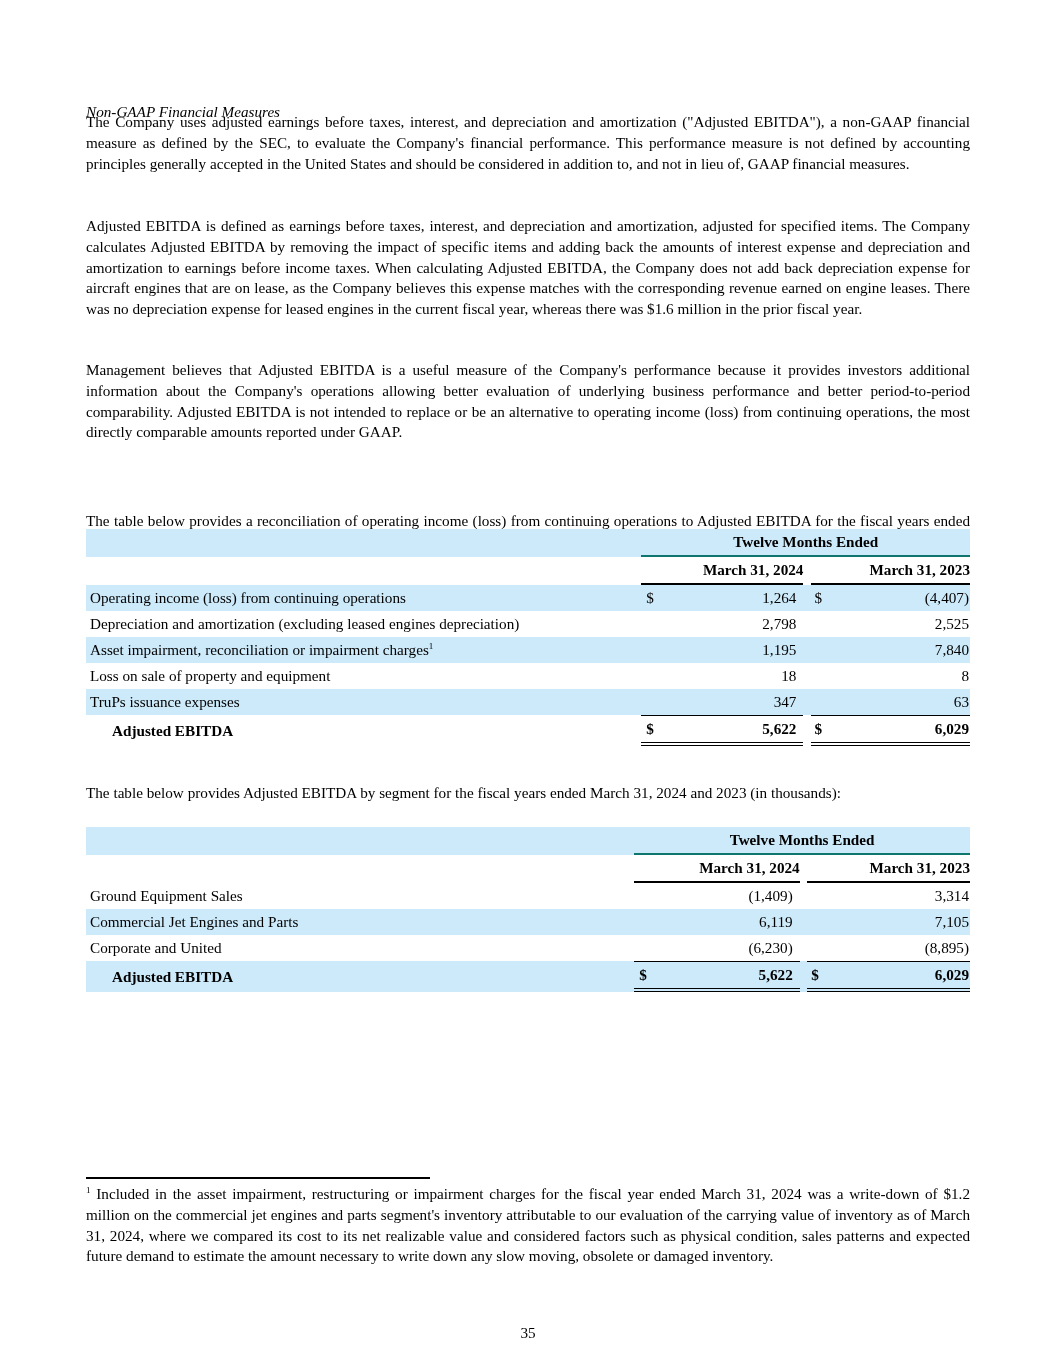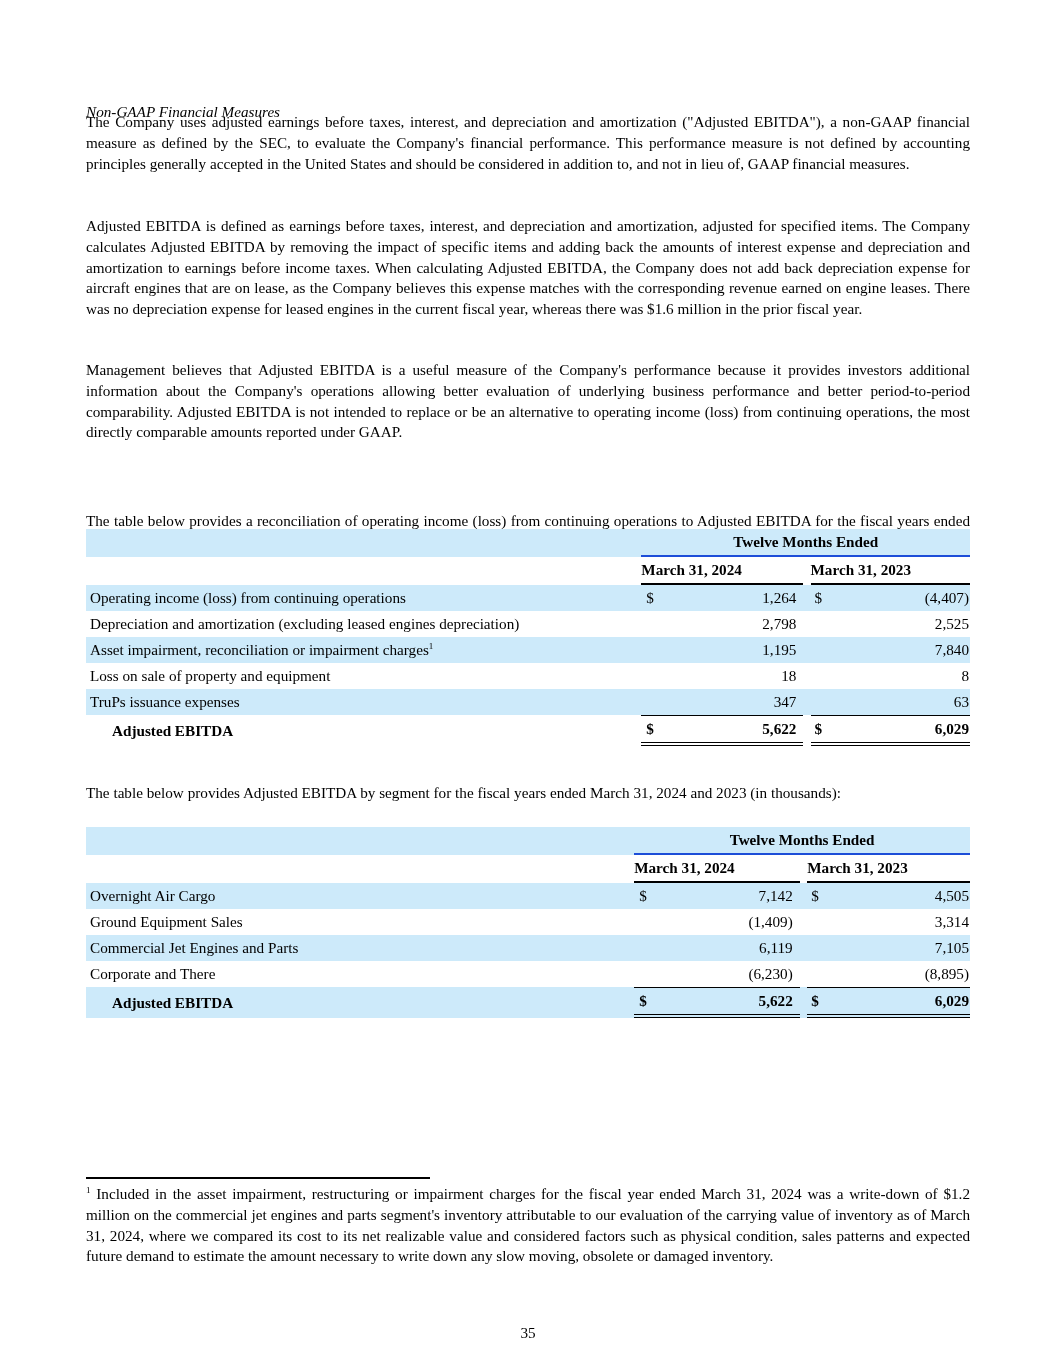--- a/index.html
+++ b/index.html
@@ -20,22 +20,22 @@
     table.fin { position: absolute; left: 0; width: 884px; border-collapse: separate; border-spacing: 0; }
     #t1 { top: 529px; }
     #t2 { top: 827px; }
     table.fin td { height: 26px; padding: 0; vertical-align: middle; line-height: 26px; white-space: nowrap; }
     .blue td { background: #cdeafa; }
     .lbl { padding-left: 4px !important; width: 545px; }
     .cd { width: 20px; padding-left: 5px !important; }
     .cv { text-align: right; width: 138px; padding-right: 7px !important; }
     .cd2 { width: 20px; padding-left: 4px !important; }
     .cv2 { text-align: right; width: 142px; padding-right: 1px !important; }
-    .hdr-top { text-align: center; font-weight: bold; border-bottom: 2px solid #1d4ed8; margin-top: 41px; }
-    .hdr-col { font-weight: bold; border-bottom: 2px solid #000; margin-top: 33px; }
+    .hdr-top { text-align: center; font-weight: bold; border-bottom: 2px solid #0f766e; margin-top: 41px; }
+    .hdr-col { text-align: right; font-weight: bold; border-bottom: 2px solid #000; margin-top: 33px; }
     .tot td { font-weight: bold; }
     .tot .lbl { padding-left: 26px !important; }
     .sum-top { border-top: 1.5px solid #000; }
     .dbl { border-bottom: 4px double #000; }
     .sep { padding-left: 0 !important; width: 8px; }
     sup { font-size: 9px; line-height: 0; }
 
     .fn-rule { position: absolute; left: 0; top: 1177px; width: 344px; border-top: 2px solid #000; }
     .footnote { position: absolute; left: 0; top: 1184px; width: 884px; text-align: justify; margin: 0; }
     .page-num { position: absolute; left: 0; width: 884px; top: 1323px; text-align: center; }
@@ -120,46 +120,38 @@
         <tr class="blue">
       <td class="lbl" style="background: rgb(205, 234, 250);"></td>
       <td colspan="5" class="hdr-top" style="background: rgb(205, 234, 250);">Twelve Months Ended</td>
     </tr>
     <tr>
       <td class="lbl"></td>
       <td colspan="2" class="hdr-col">March 31, 2024</td>
       <td class="sep"></td>
       <td colspan="2" class="hdr-col">March 31, 2023</td>
     </tr>
-    <tr class="blue">
-      <td class="lbl" style="background: rgb(205, 234, 250);">Overnight Air Cargo</td>
-      <td class="cd" style="background: rgb(205, 234, 250);">$</td>
-      <td class="cv" style="background: rgb(205, 234, 250);">7,142</td>
-      <td class="sep" style="background: rgb(205, 234, 250);"></td>
-      <td class="cd2" style="background: rgb(205, 234, 250);">$</td>
-      <td class="cv2" style="background: rgb(205, 234, 250);">4,505</td>
-    </tr>
     <tr>
       <td class="lbl">Ground Equipment Sales</td>
       <td class="cd"></td>
       <td class="cv">(1,409)</td>
       <td class="sep"></td>
       <td class="cd2"></td>
       <td class="cv2">3,314</td>
     </tr>
     <tr class="blue">
       <td class="lbl" style="background: rgb(205, 234, 250);">Commercial Jet Engines and Parts</td>
       <td class="cd" style="background: rgb(205, 234, 250);"></td>
       <td class="cv" style="background: rgb(205, 234, 250);">6,119</td>
       <td class="sep" style="background: rgb(205, 234, 250);"></td>
       <td class="cd2" style="background: rgb(205, 234, 250);"></td>
       <td class="cv2" style="background: rgb(205, 234, 250);">7,105</td>
     </tr>
     <tr>
-      <td class="lbl">Corporate and There</td>
+      <td class="lbl">Corporate and United</td>
       <td class="cd"></td>
       <td class="cv">(6,230)</td>
       <td class="sep"></td>
       <td class="cd2"></td>
       <td class="cv2">(8,895)</td>
     </tr>
     <tr class="blue tot">
       <td class="lbl" style="background: rgb(205, 234, 250);">Adjusted EBITDA</td>
       <td class="cd sum-top dbl" style="background: rgb(205, 234, 250);">$</td>
       <td class="cv sum-top dbl" style="background: rgb(205, 234, 250);">5,622</td>

